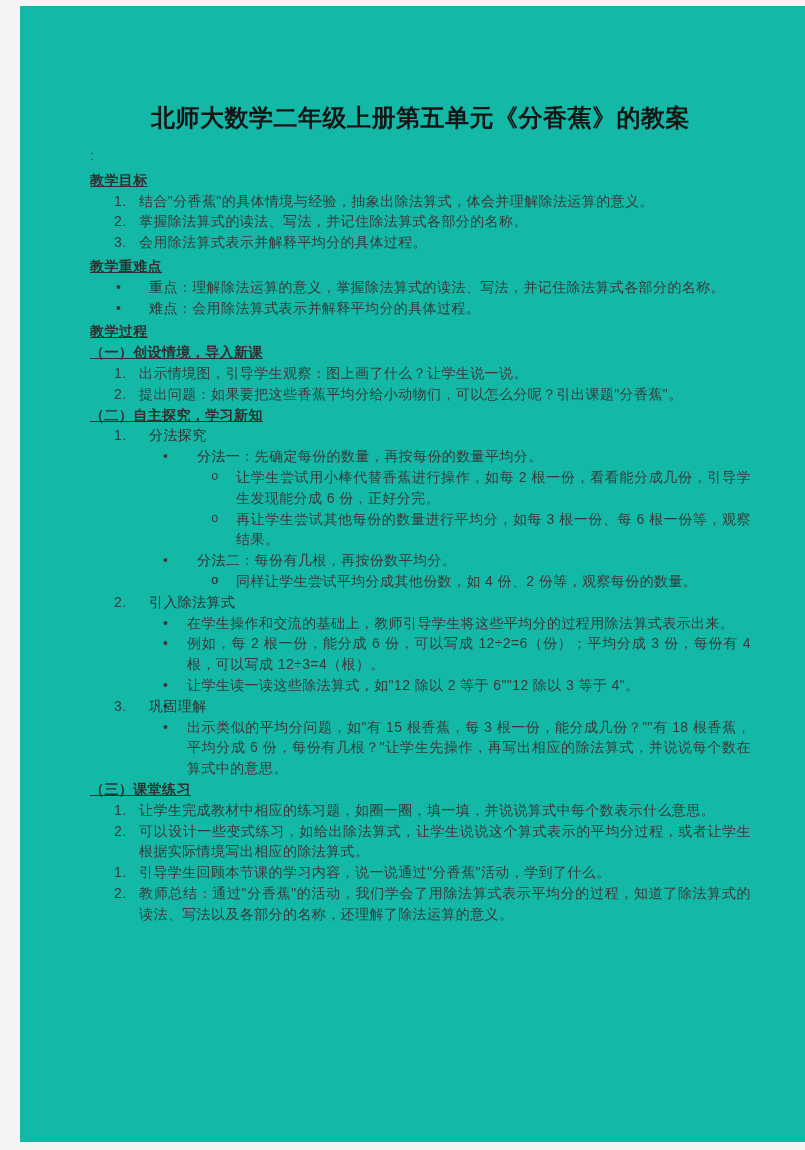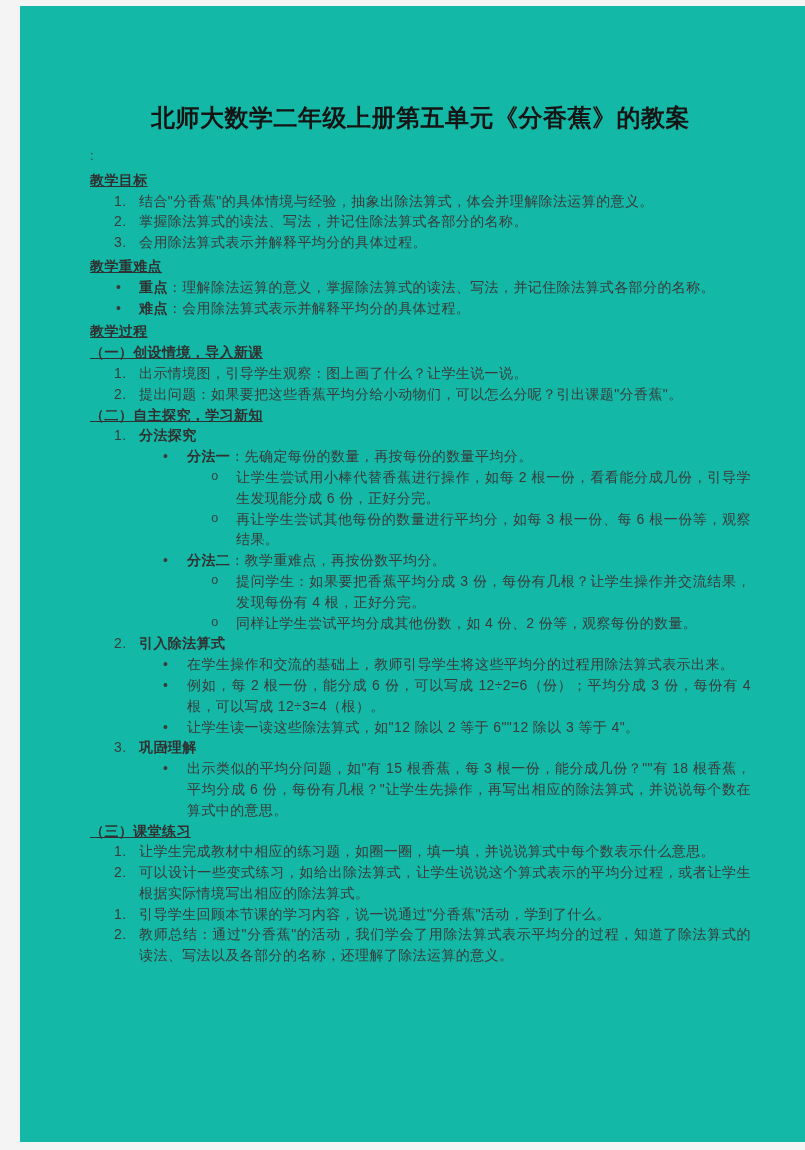--- a/index.html
+++ b/index.html
@@ -56,21 +56,21 @@
   .b1 > .mk { position: absolute; left: 26px; }
   .b2 { padding-left: 97px; }
   .b2 > .mk { position: absolute; left: 73px; }
   .b3 { padding-left: 146px; }
   .b3 > .mk {
     position: absolute;
     left: 121px;
     font-family: "Liberation Mono", "DejaVu Sans Mono", monospace;
     font-size: 12.5px;
   }
-  .bold { font-weight: 700; color: #303030; }
+  .bold { font-weight: 400; color: #303030; margin-left: 10px; }
 </style>
 </head>
 <body>
 
 <div class="page">
 
   <h1 class="doc-title">北师大数学二年级上册第五单元《分香蕉》的教案</h1>
 
   <p class="stray">:</p>
 
@@ -123,25 +123,24 @@
   <div class="line b3">
     <span class="mk">o</span>
     <span>让学生尝试用小棒代替香蕉进行操作，如每 2 根一份，看看能分成几份，引导学生发现能分成 6 份，正好分完。</span>
   </div>
   <div class="line b3">
     <span class="mk">o</span>
     <span>再让学生尝试其他每份的数量进行平均分，如每 3 根一份、每 6 根一份等，观察结果。</span>
   </div>
   <div class="line b2">
     <span class="mk">•</span>
-    <span class="bold">分法二</span><span>：教学重难点，再按份数平均分。</span>
+    <span class="bold">分法二</span><span>：每份有几根，再按份数平均分。</span>
   </div>
   <div class="line b3">
     <span class="mk">o</span>
-    <span>提问学生：如果要把香蕉平均分成 3 份，每份有几根？让学生操作并交流结果，发现每份有 4 根，正好分完。</span>
   </div>
   <div class="line b3">
     <span class="mk">o</span>
     <span>同样让学生尝试平均分成其他份数，如 4 份、2 份等，观察每份的数量。</span>
   </div>
 
   <div class="line l1">
     <span class="mk">2.</span>
     <span class="bold">引入除法算式</span>
   </div>

